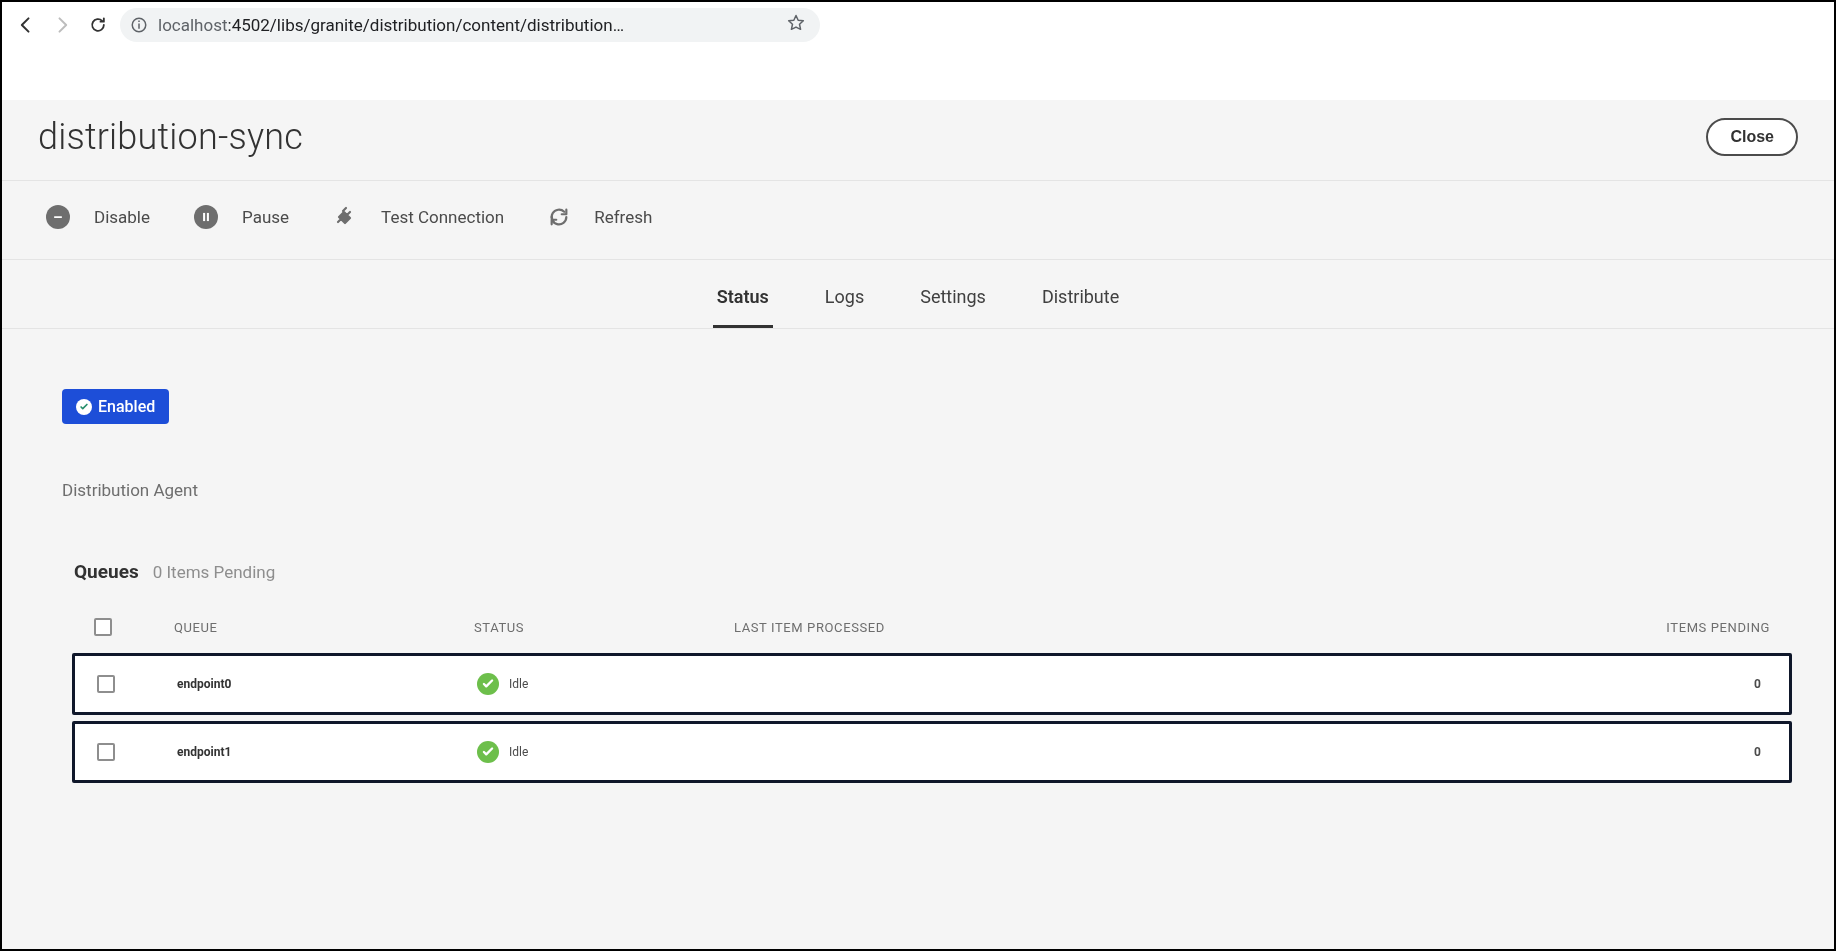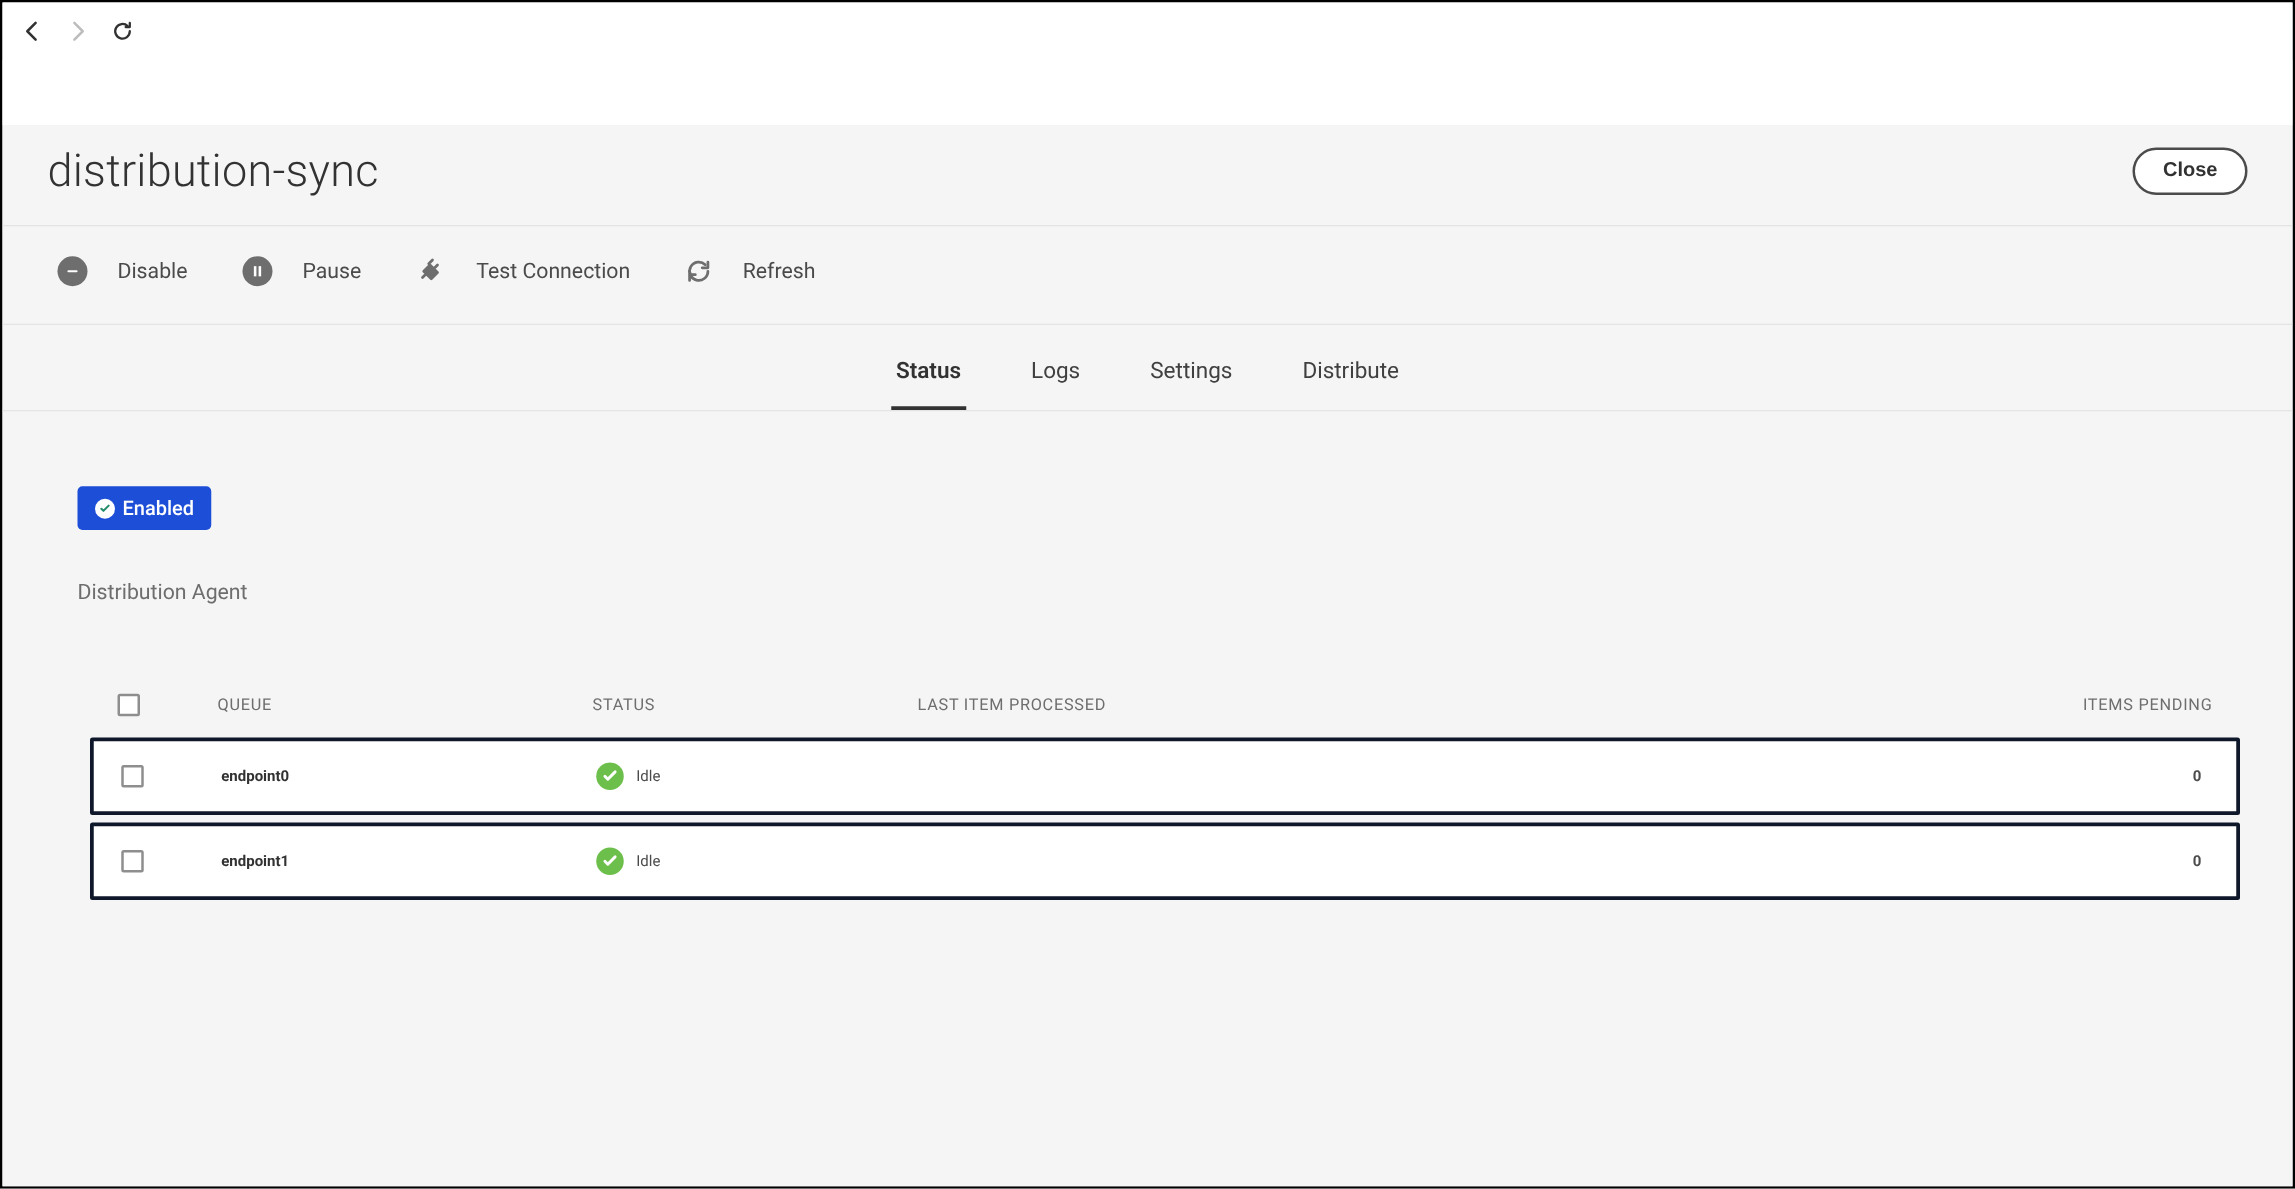--- a/index.html
+++ b/index.html
@@ -150,21 +150,21 @@
   display: inline-flex;
   align-items: center;
   gap: 6px;
   font-weight: 500;
 }
 .badge-enabled .chk {
   width: 16px; height: 16px; border-radius: 50%; background:#fff;
   display:flex; align-items:center; justify-content:center;
 }
 .agent-sublabel {
-  margin-top: 40px;
+  margin-top: 56px;
   color: #6e6e6e;
   font-size: 17px;
 }
 
 .queues-section { margin-top: 60px; padding: 0 6px 0 10px; }
 .queues-header {
   display: flex; align-items: baseline; gap: 14px;
   font-size: 19px;
   padding-left: 2px;
   margin-bottom: 24px;
@@ -230,20 +230,37 @@
       <svg width="20" height="20" viewBox="0 0 24 24">
           <path d="M9 4l8 8-8 8" stroke="#bdbdbd" stroke-width="2.4" fill="none" stroke-linecap="round" stroke-linejoin="round"></path>
         </svg>
     </div>
     <div class="nav-btn">
       <svg width="20" height="20" viewBox="0 0 24 24">
           <path d="M19 12a7 7 0 1 1-2.05-4.95" stroke="#323232" stroke-width="2.2" fill="none" stroke-linecap="round"></path>
           <path d="M19 4v4h-4" stroke="#323232" stroke-width="2.2" fill="none" stroke-linecap="round" stroke-linejoin="round"></path>
         </svg>
     </div>
+    <div class="address-bar">
+      <span class="info-icon">
+        <svg width="18" height="18" viewBox="0 0 24 24">
+            <circle cx="12" cy="12" r="9" stroke="#5f6368" stroke-width="2" fill="none"></circle>
+            <rect x="11" y="10" width="2" height="7" fill="#5f6368"></rect>
+            <rect x="11" y="6" width="2" height="2" fill="#5f6368"></rect>
+          </svg>
+      </span>
+      <span>
+        <span class="host-dim">localhost</span><span class="path">:4502/libs/granite/distribution/content/distribution…</span>
+      </span>
+      <span class="star">
+        <svg width="20" height="20" viewBox="0 0 24 24">
+            <path d="M12 3l2.6 5.7 6.2.6-4.6 4.2 1.3 6.1L12 16.9 6.5 19.6l1.3-6.1L3.2 9.3l6.2-.6L12 3z" stroke="#5f6368" stroke-width="1.8" fill="none" stroke-linejoin="round"></path>
+          </svg>
+      </span>
+    </div>
   </div>
 
   <div class="app">
     <div class="white-strip"></div>
 
     <div class="page-header">
       <div class="page-title">distribution-sync</div>
       <button class="close-btn">Close</button>
     </div>
 
@@ -303,20 +320,24 @@
                 <path d="M5 12l4 4 10-10" stroke="#268e6c" stroke-width="4" fill="none" stroke-linecap="round" stroke-linejoin="round"></path>
               </svg>
           </span>
           <span>Enabled</span>
         </span>
       </div>
 
       <div class="agent-sublabel">Distribution Agent</div>
 
       <div class="queues-section">
+        <div class="queues-header">
+          <span class="q-title">Queues</span>
+          <span class="q-pending">0 Items Pending</span>
+        </div>
 
         <div class="queue-table">
           <div class="queue-head">
             <div class="sel-col">
                 <span class="chk-box"></span>
               </div>
             <div>QUEUE</div>
             <div>STATUS</div>
             <div>LAST ITEM PROCESSED</div>
             <div>ITEMS PENDING</div>

